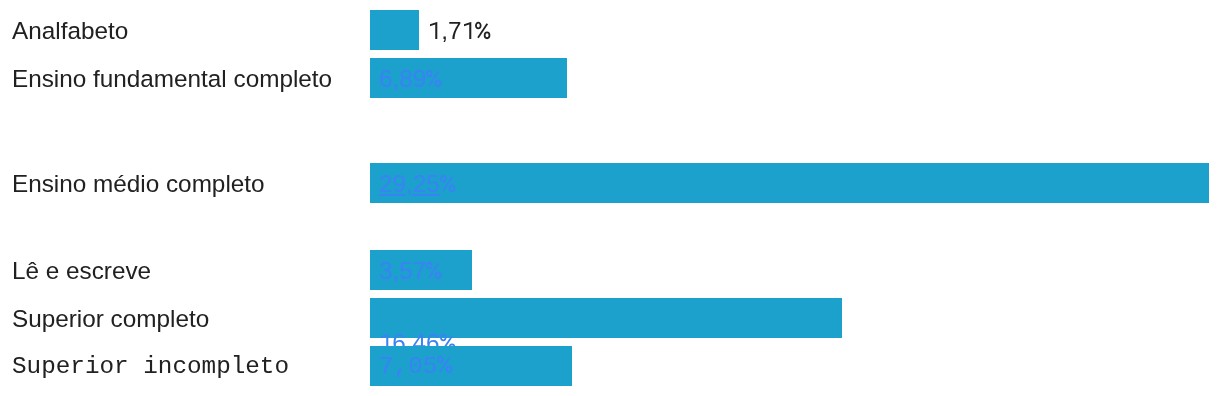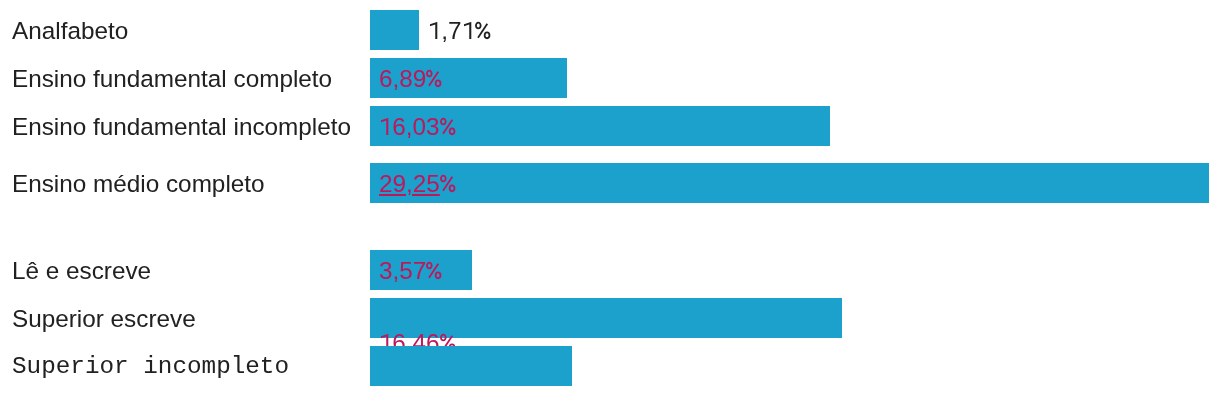--- a/index.html
+++ b/index.html
@@ -7,21 +7,21 @@
   body{width:1220px;height:396px;background:#ffffff;
        font-family:"Liberation Sans",sans-serif;
        overflow:hidden;}
   #chart{position:relative;width:1188px;height:396px;background:#ffffff;}
   .row{position:absolute;left:0;width:1220px;height:39.7px;}
   .cat-label{position:absolute;left:12.3px;top:0.7px;height:39.7px;line-height:39.7px;
              font-size:24.3px;color:#212121;white-space:nowrap;will-change:transform;}
   .bar{position:absolute;left:369.6px;top:0;height:39.7px;background:#1CA0CC;}
   .val{position:absolute;top:0.7px;height:39.7px;line-height:39.7px;
        font-size:24.3px;white-space:nowrap;will-change:transform;}
-  .val.inside{color:#be185d;}
+  .val.inside{color:#3b82f6;}
   .val.outside{color:#212121;}
   .pct{display:inline-block;width:16.6px;height:1px;vertical-align:baseline;position:relative;}
   .pct svg{position:absolute;left:-0.05px;bottom:-1.95px;overflow:visible;}
   .pct svg g{stroke:currentColor;}
   .one{display:inline-block;width:13.34px;height:1px;vertical-align:baseline;position:relative;}
   .one svg{position:absolute;left:1.95px;bottom:-3.1px;overflow:visible;}
   .one svg path{fill:currentColor;}
 </style>
 </head>
 <body>
@@ -49,33 +49,20 @@
     <div class="cat-label">Ensino fundamental completo</div>
     <div class="val inside" style="left: 379.2px;">6,89<span class="pct"><svg width="17" height="19" viewBox="0 0 17 19">
             <g fill="none" stroke-width="1.8">
               <ellipse cx="3.3" cy="3.55" rx="2.35" ry="2.85"></ellipse>
               <ellipse cx="12.05" cy="13.35" rx="2.4" ry="2.9"></ellipse>
               <path d="M3.0,15.7 L12.3,1.7" stroke-linecap="butt"></path>
             </g>
           </svg></span></div>
   </div>
 
-  <div class="row" style="top: 106px;">
-    <div class="bar" style="width: 460.061px; background: rgb(28, 160, 204);"></div>
-    <div class="cat-label">Ensino fundamental incompleto</div>
-    <div class="val inside" style="left: 379.2px;"><span class="one"><svg width="14" height="20" viewBox="0 0 14 20">
-            <path d="M7.3,0 L7.3,17.0 L5.25,17.0 L5.25,2.55 L0,4.2 L0,2.25 L6.85,0 Z"></path>
-          </svg></span>6,03<span class="pct"><svg width="17" height="19" viewBox="0 0 17 19">
-            <g fill="none" stroke-width="1.8">
-              <ellipse cx="3.3" cy="3.55" rx="2.35" ry="2.85"></ellipse>
-              <ellipse cx="12.05" cy="13.35" rx="2.4" ry="2.9"></ellipse>
-              <path d="M3.0,15.7 L12.3,1.7" stroke-linecap="butt"></path>
-            </g>
-          </svg></span></div>
-  </div>
 
   <div class="row" style="top: 163px;">
     <div class="bar" style="width: 839.475px; background: rgb(28, 160, 204);"></div>
     <div class="cat-label">Ensino médio completo</div>
     <div class="val inside" style="left: 379.2px; text-decoration: underline;">29,25<span class="pct"><svg width="17" height="19" viewBox="0 0 17 19">
             <g fill="none" stroke-width="1.8">
               <ellipse cx="3.3" cy="3.55" rx="2.35" ry="2.85"></ellipse>
               <ellipse cx="12.05" cy="13.35" rx="2.4" ry="2.9"></ellipse>
               <path d="M3.0,15.7 L12.3,1.7" stroke-linecap="butt"></path>
             </g>
@@ -90,30 +77,37 @@
             <g fill="none" stroke-width="1.8">
               <ellipse cx="3.3" cy="3.55" rx="2.35" ry="2.85"></ellipse>
               <ellipse cx="12.05" cy="13.35" rx="2.4" ry="2.9"></ellipse>
               <path d="M3.0,15.7 L12.3,1.7" stroke-linecap="butt"></path>
             </g>
           </svg></span></div>
   </div>
 
   <div class="row" style="top: 298px;">
     <div class="bar" style="width: 472.402px; background: rgb(28, 160, 204);"></div>
-    <div class="cat-label">Superior escreve</div>
+    <div class="cat-label">Superior completo</div>
     <div class="val inside" style="left: 379.2px; margin-top: 24px;"><span class="one"><svg width="14" height="20" viewBox="0 0 14 20">
             <path d="M7.3,0 L7.3,17.0 L5.25,17.0 L5.25,2.55 L0,4.2 L0,2.25 L6.85,0 Z"></path>
           </svg></span>6,46<span class="pct"><svg width="17" height="19" viewBox="0 0 17 19">
             <g fill="none" stroke-width="1.8">
               <ellipse cx="3.3" cy="3.55" rx="2.35" ry="2.85"></ellipse>
               <ellipse cx="12.05" cy="13.35" rx="2.4" ry="2.9"></ellipse>
               <path d="M3.0,15.7 L12.3,1.7" stroke-linecap="butt"></path>
             </g>
           </svg></span></div>
   </div>
 
   <div class="row" style="top: 346px; font-family: Liberation Mono, monospace;">
     <div class="bar" style="width: 202.335px; background: rgb(28, 160, 204);"></div>
     <div class="cat-label">Superior incompleto</div>
+    <div class="val inside" style="left: 379.2px;">7,05<span class="pct"><svg width="17" height="19" viewBox="0 0 17 19">
+            <g fill="none" stroke-width="1.8">
+              <ellipse cx="3.3" cy="3.55" rx="2.35" ry="2.85"></ellipse>
+              <ellipse cx="12.05" cy="13.35" rx="2.4" ry="2.9"></ellipse>
+              <path d="M3.0,15.7 L12.3,1.7" stroke-linecap="butt"></path>
+            </g>
+          </svg></span></div>
   </div>
 
 </div>
 
 </body></html>

